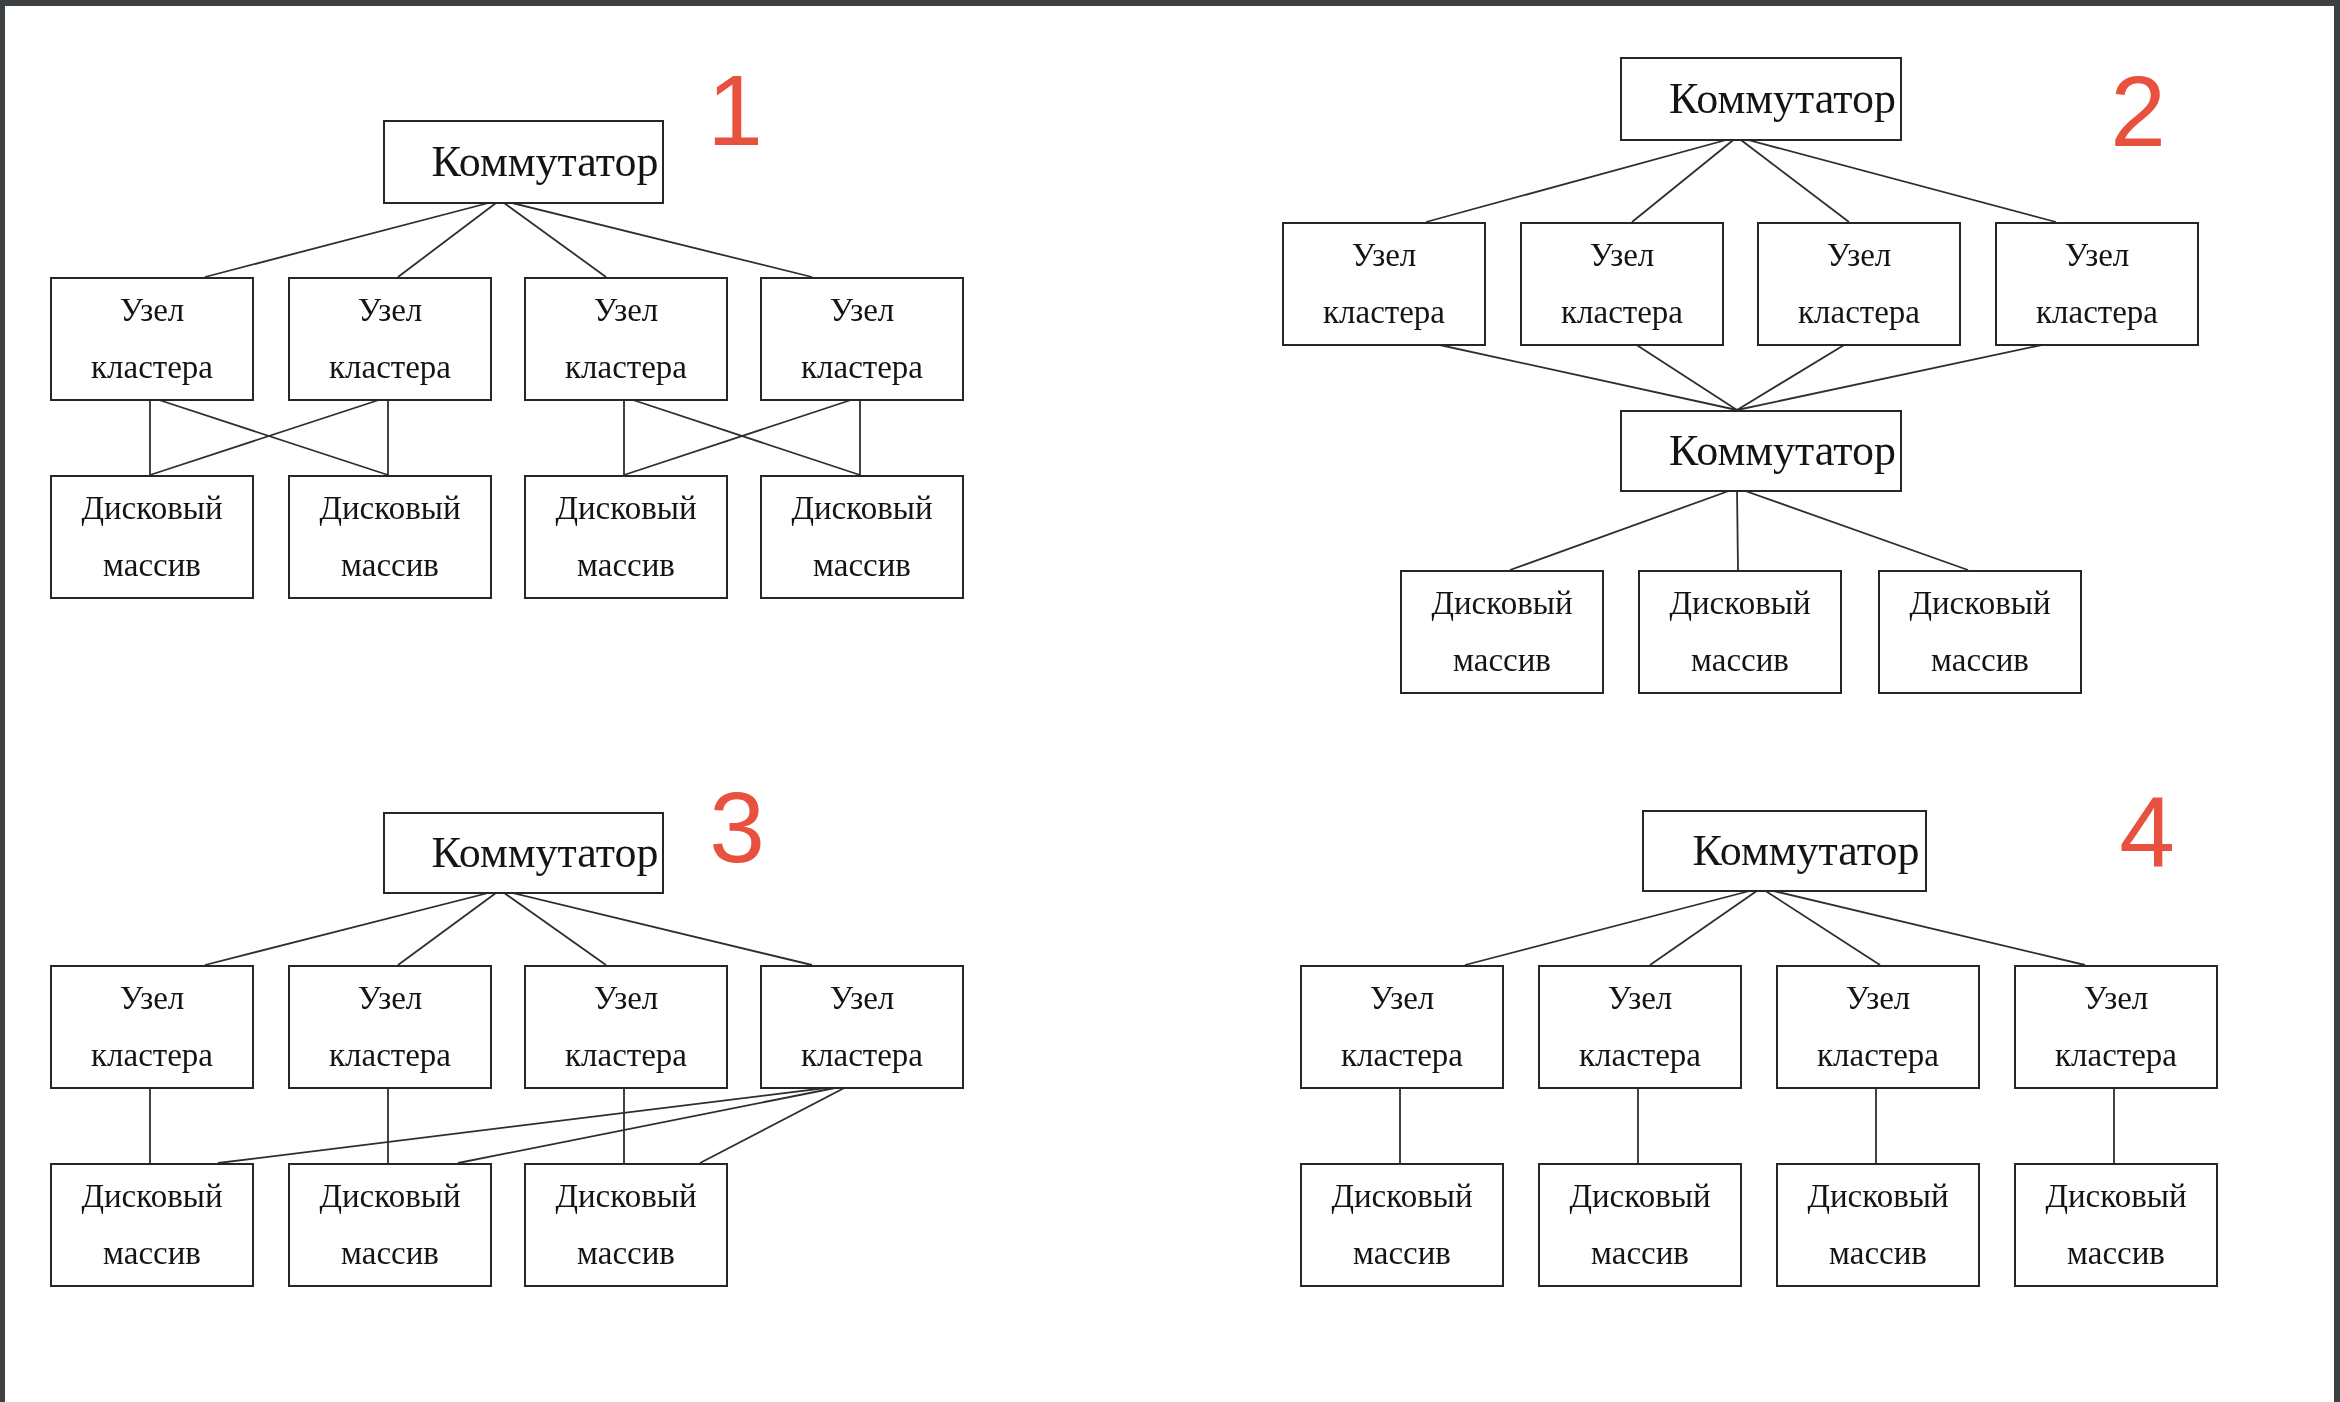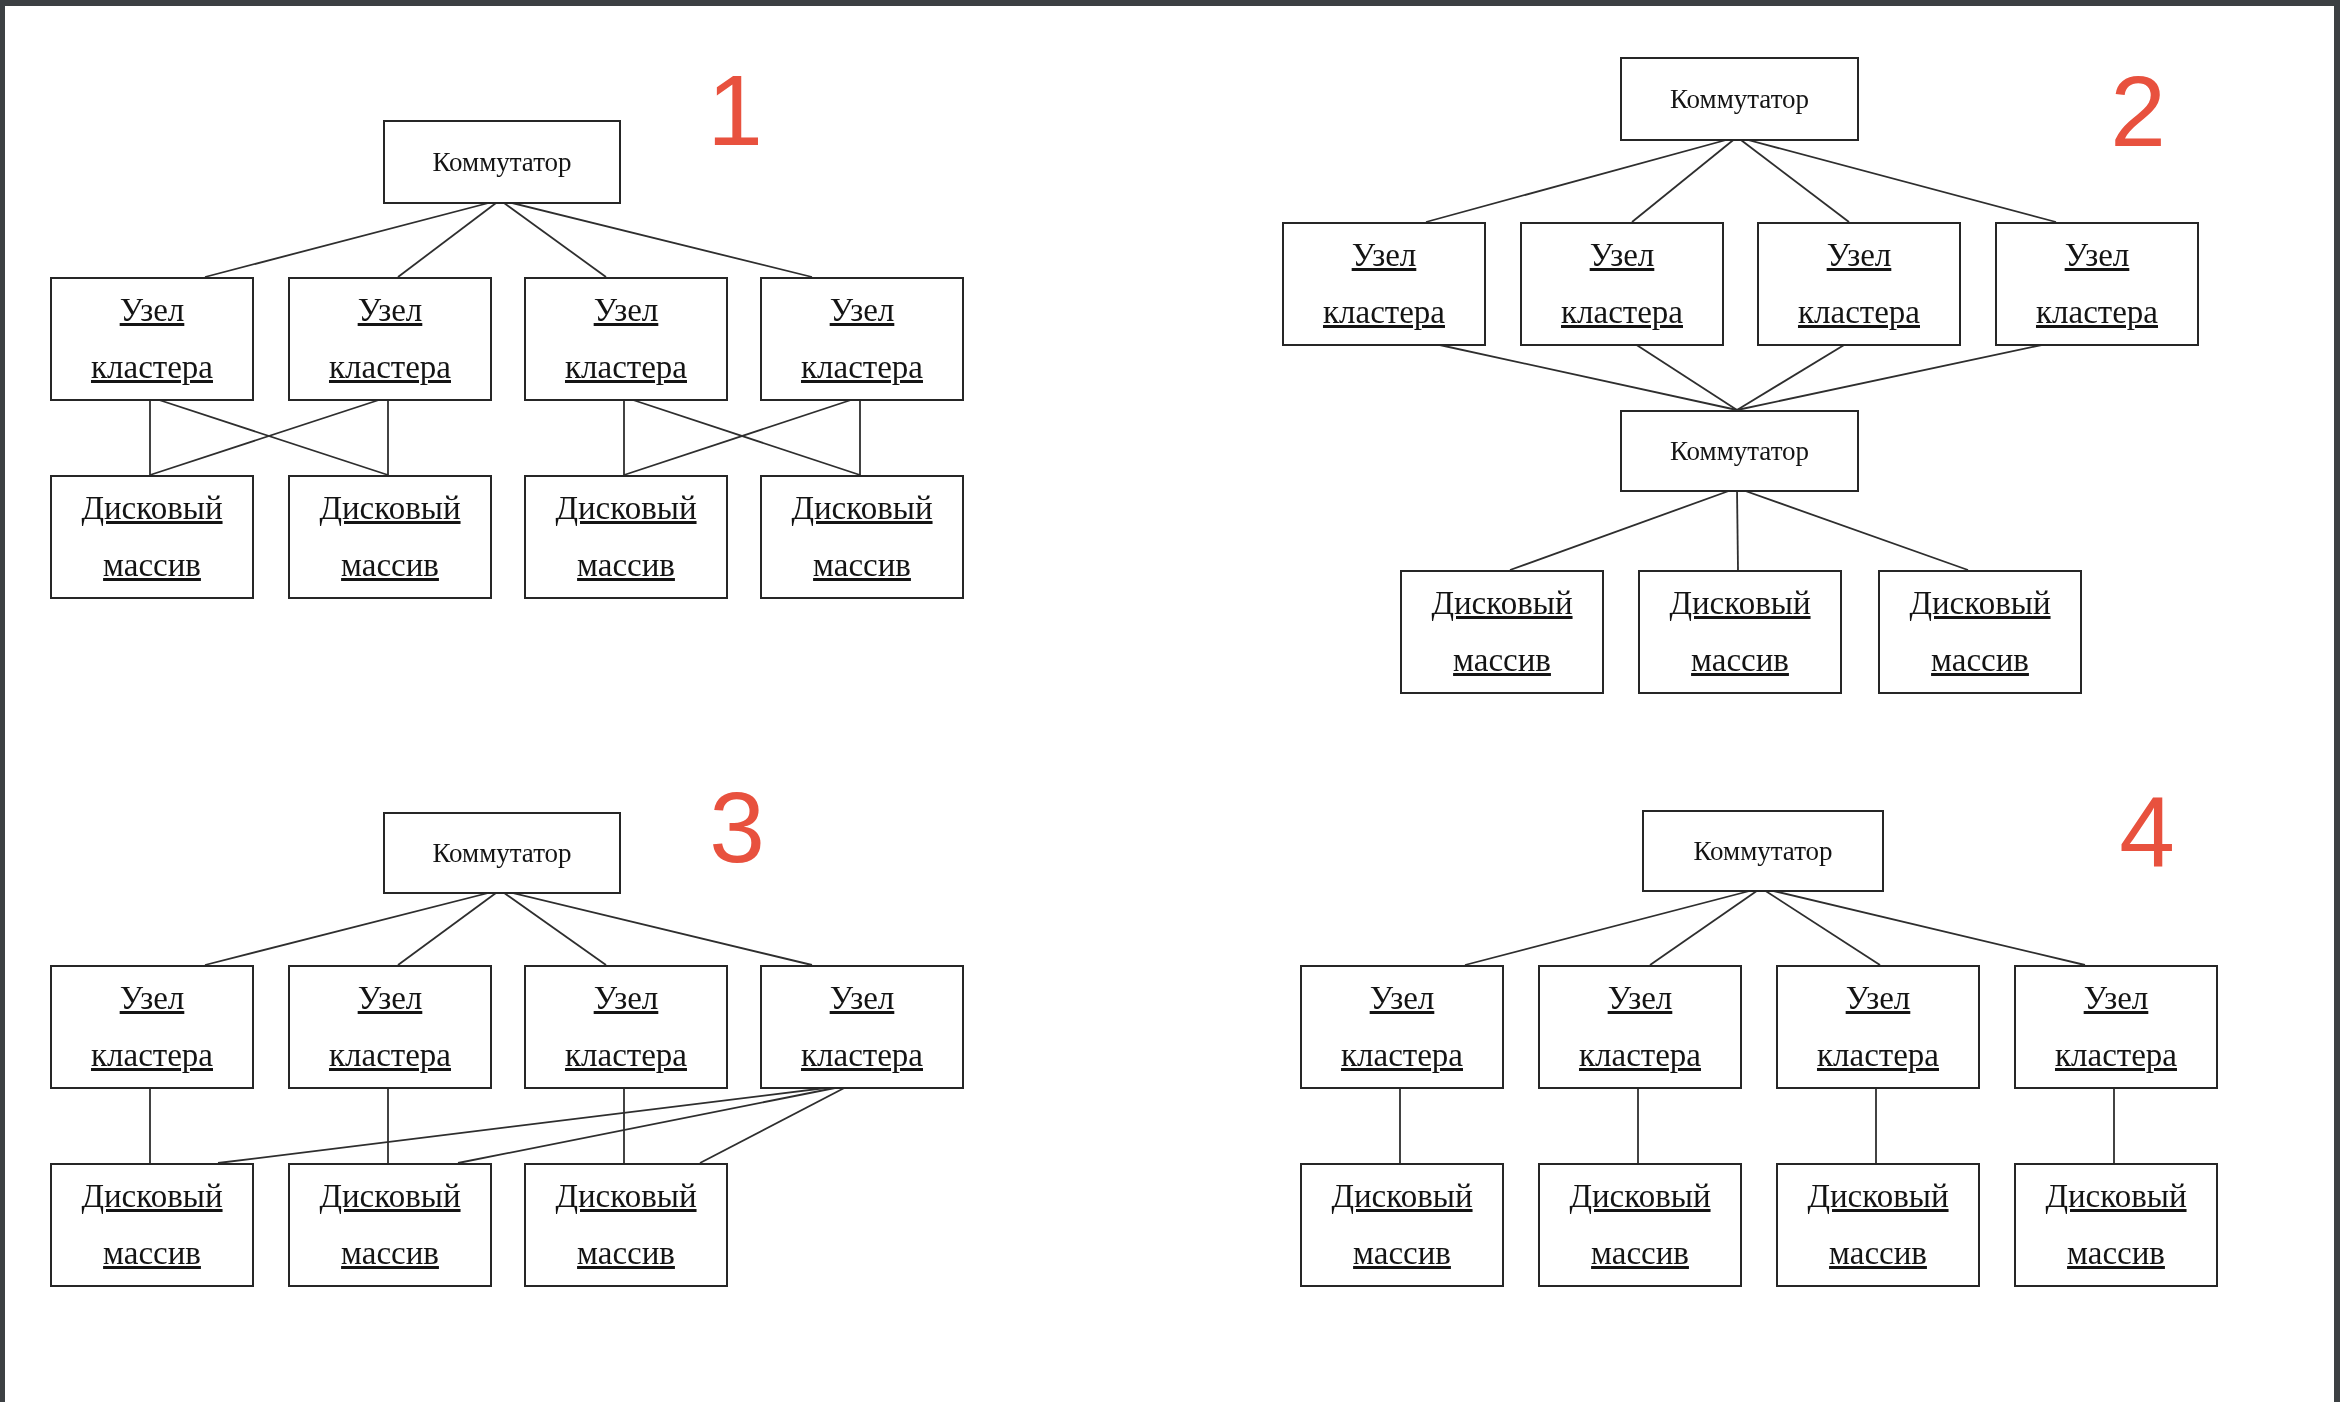--- a/index.html
+++ b/index.html
@@ -7,22 +7,22 @@
          font-family:"Liberation Serif","DejaVu Serif",serif;}
   .frame{position:absolute;background:#3C4043;}
   .frame.top{left:0;top:0;width:2340px;height:6px;}
   .frame.left{left:0;top:0;width:5px;height:1402px;}
   .frame.right{right:0;top:0;width:6px;height:1402px;}
   svg.wires{position:absolute;left:0;top:0;width:2340px;height:1402px;}
   svg.wires line{stroke:#2E2E2E;stroke-width:1.8px;}
   .box{position:absolute;background:#ffffff;border:2px solid #262626;
        display:flex;align-items:center;justify-content:center;text-align:center;
        white-space:pre-line;color:#141414;}
-  .sw{font-size:27px;line-height:1.2;}
-  .nd{font-size:33px;line-height:1.72;text-decoration:underline;}
+  .sw{font-size:44px;line-height:1.2;padding-left:43px;}
+  .nd{font-size:33px;line-height:1.72;}
   .badge{position:absolute;width:110px;text-align:center;color:#E8513E;
          font-family:"Liberation Sans","DejaVu Sans",sans-serif;
          font-size:100px;line-height:1;font-weight:400;}
 </style>
 </head>
 <body>
 
 <div class="stage">
 
   <svg class="wires" viewBox="0 0 2340 1402">

